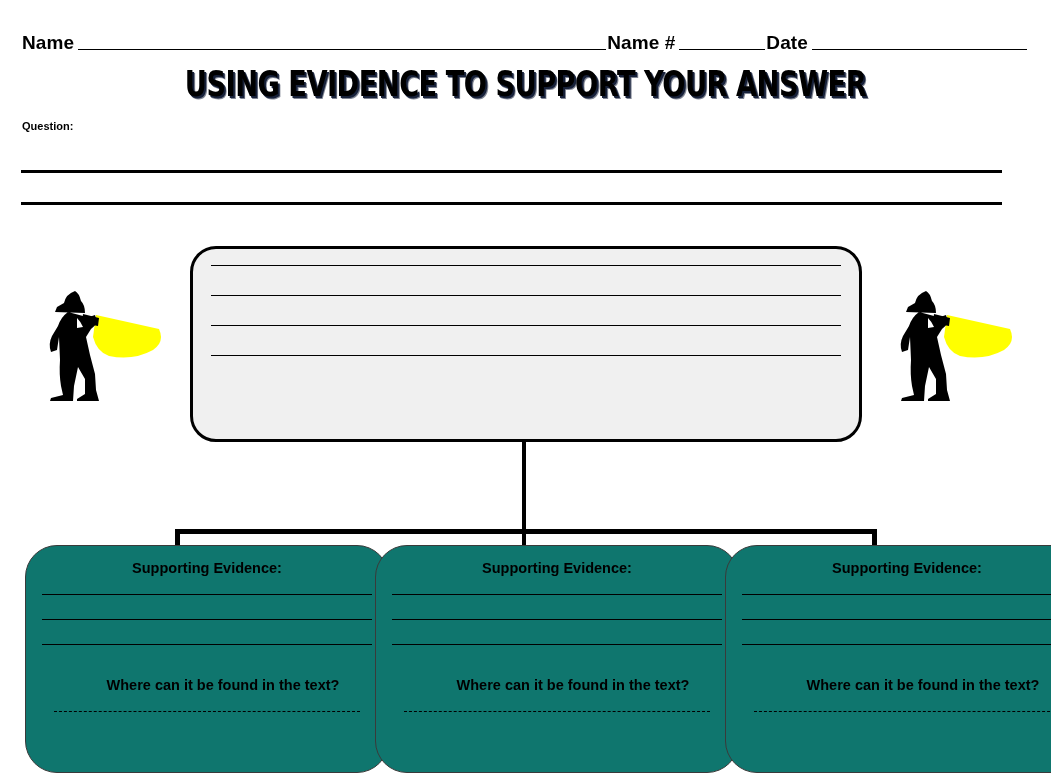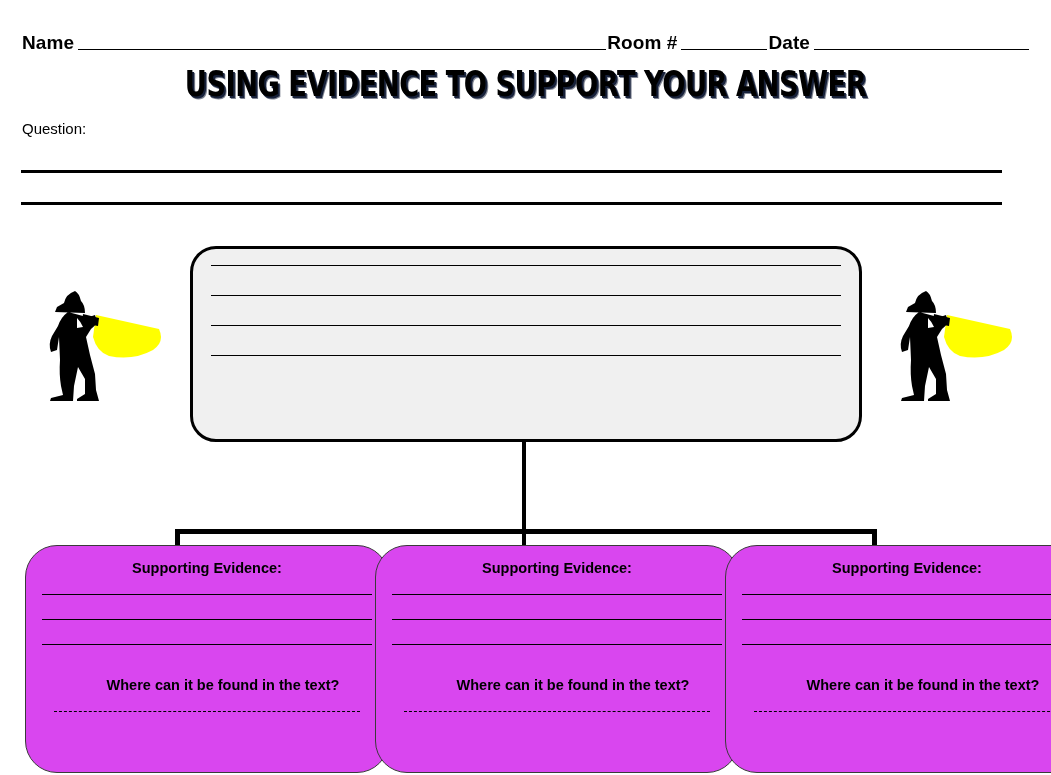--- a/index.html
+++ b/index.html
@@ -61,22 +61,22 @@
     transform-origin: center top;
     text-shadow: 2px 1px 0 #17213a, 3px 2px 0 rgba(23,33,58,0.55);
     white-space: nowrap;
   }
 
   
   .question-label {
     position: absolute;
     left: 22px;
     top: 120px;
-    font-size: 15px;
-    font-weight: 400;
+    font-size: 11px;
+    font-weight: 700;
     color: #000;
   }
   .q-rule {
     position: absolute;
     left: 21px;
     width: 981px;
     height: 0;
     border-top: 3.2px solid #000;
   }
   .q-rule-1 { top: 170px; }
@@ -142,21 +142,21 @@
     width: 1051px;
     height: 230px;
     z-index: 3;
   }
   .evidence-box {
     position: absolute;
     top: 0;
     width: 364px;
     height: 228px;
     box-sizing: border-box;
-    background: #d946ef;
+    background: #0f766e;
     border: 1.6px solid #3a3a3a;
     border-radius: 32px;
   }
   .ev-1 { left: 25px; }
   .ev-2 { left: 375px; }
   .ev-3 { left: 725px; }
 
   .ev-title {
     text-align: center;
     font-size: 14.5px;
@@ -185,21 +185,21 @@
     border-top: 1.6px dashed #000;
     height: 0;
   }
 </style>
 </head>
 <body>
 
 <div class="header-row">
   <span class="hdr-label">Name</span>
   <span class="hdr-rule rule-name"></span>
-  <span class="hdr-label">Room #</span>
+  <span class="hdr-label">Name #</span>
   <span class="hdr-rule rule-room"></span>
   <span class="hdr-label">Date</span>
   <span class="hdr-rule rule-date"></span>
 </div>
 
 <div class="title">Using Evidence to Support Your Answer</div>
 
 <div class="question-label">Question:</div>
 <div class="q-rule q-rule-1"></div>
 <div class="q-rule q-rule-2"></div>

